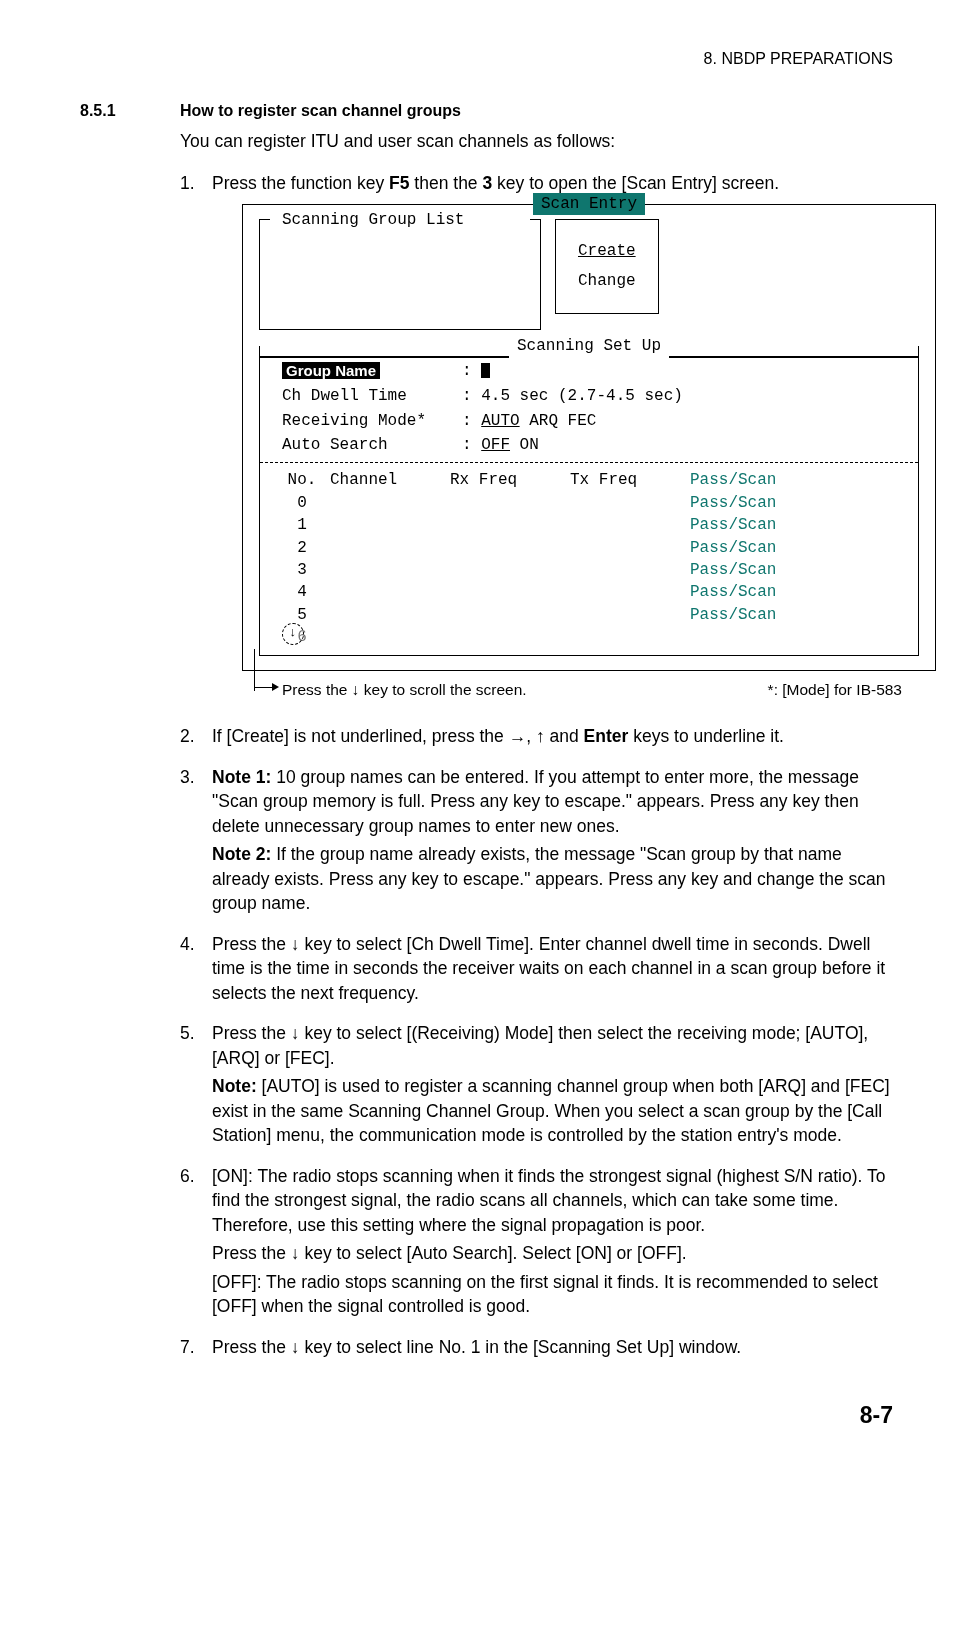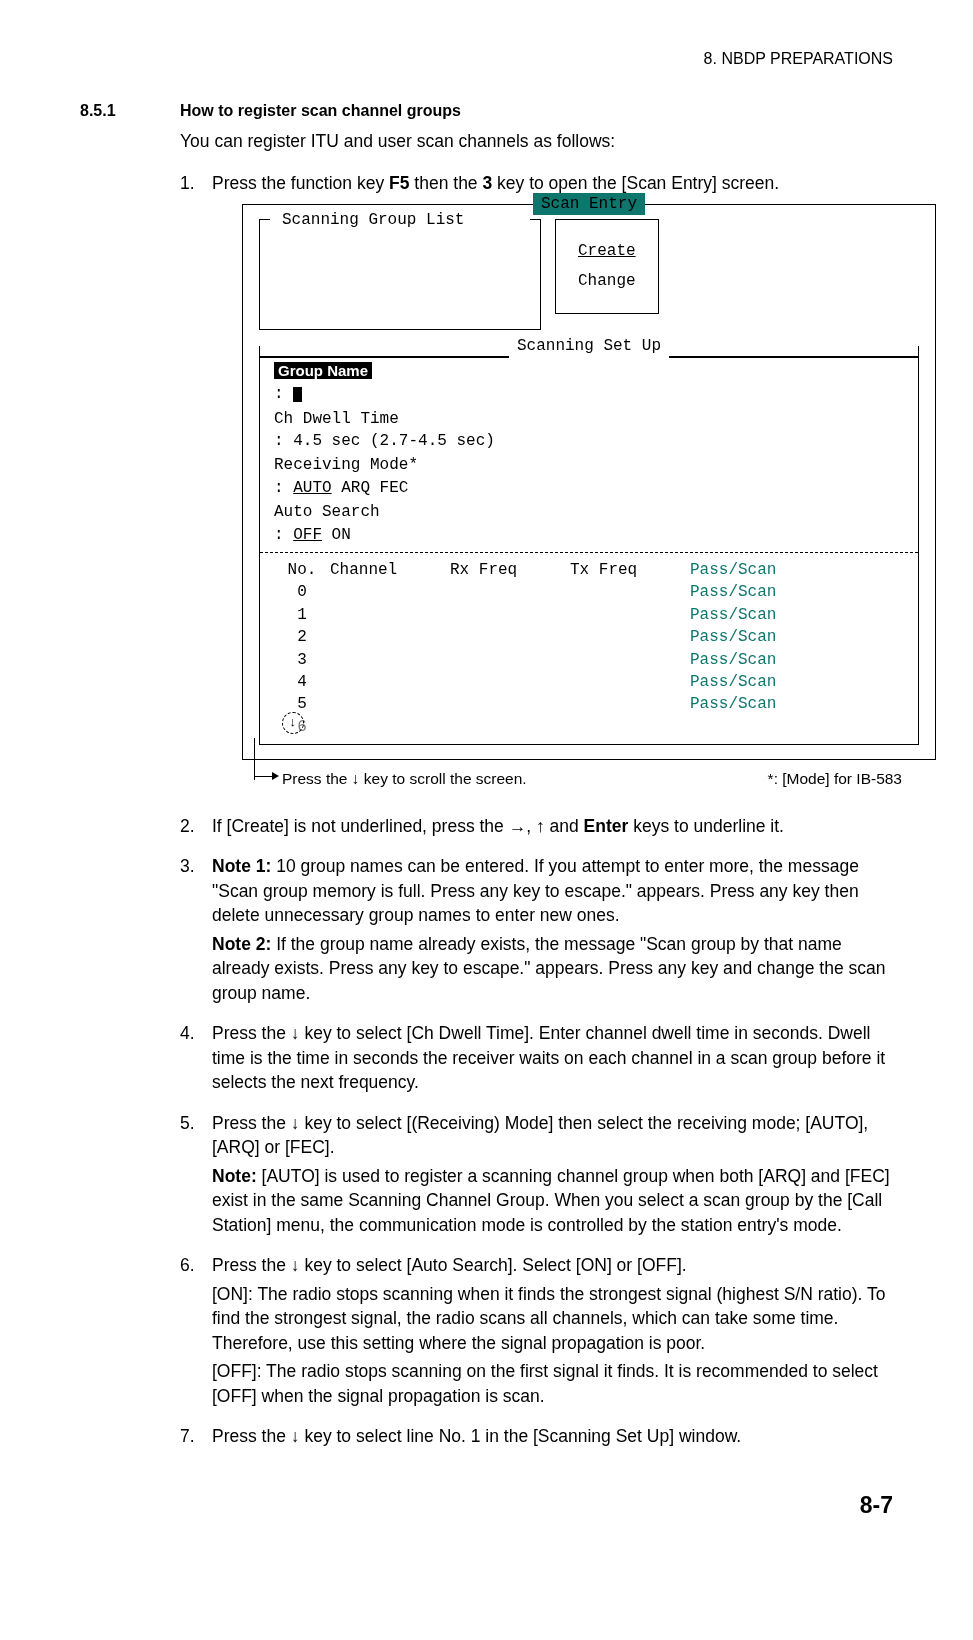--- a/index.html
+++ b/index.html
@@ -120,22 +120,21 @@
   .setup-box .top-border .ln { flex:1; height:1.5px; background:#000; }
   .setup-title {
     background: #fff;
     padding: 0 8px;
     font-family: "Courier New", monospace;
     transform: translateY(-50%);
   }
   .setup-row {
     display: flex;
     font-family: "Courier New", monospace;
-    margin: 2px 0;
-    flex-direction: column;
+    margin: 2px 8px;
   }
   .setup-row .label { width: 180px; }
   .hl {
     background: #000;
     color: #fff;
     padding: 0 4px;
     font-family: Arial, sans-serif;
     font-weight: bold;
     font-size: 15px;
   }
@@ -360,23 +359,23 @@
     <div class="num">5.</div>
     <div class="txt">
       <p>Press the ↓ key to select [(Receiving) Mode] then select the receiving mode; [AUTO], [ARQ] or [FEC].</p>
       <p id="s5n"><b>Note:</b> [AUTO] is used to register a scanning channel group when both [ARQ] and [FEC] exist in the same Scanning Channel Group. When you select a scan group by the [Call Station] menu, the communication mode is controlled by the station entry's mode.</p>
     </div>
   </li>
 
   <li>
     <div class="num">6.</div>
     <div class="txt">
+      <p>[ON]: The radio stops scanning when it finds the strongest signal (highest S/N ratio). To find the strongest signal, the radio scans all channels, which can take some time. Therefore, use this setting where the signal propagation is poor.</p>
       <p>Press the ↓ key to select [Auto Search]. Select [ON] or [OFF].</p>
-      <p>[ON]: The radio stops scanning when it finds the strongest signal (highest S/N ratio). To find the strongest signal, the radio scans all channels, which can take some time. Therefore, use this setting where the signal propagation is poor.</p>
-      <p>[OFF]: The radio stops scanning on the first signal it finds. It is recommended to select [OFF] when the signal propagation is scan.</p>
+      <p>[OFF]: The radio stops scanning on the first signal it finds. It is recommended to select [OFF] when the signal controlled is good.</p>
     </div>
   </li>
 
   <li>
     <div class="num">7.</div>
     <div class="txt">
         <p>Press the ↓ key to select line No. 1 in the [Scanning Set Up] window.</p>
       </div>
   </li>
 

